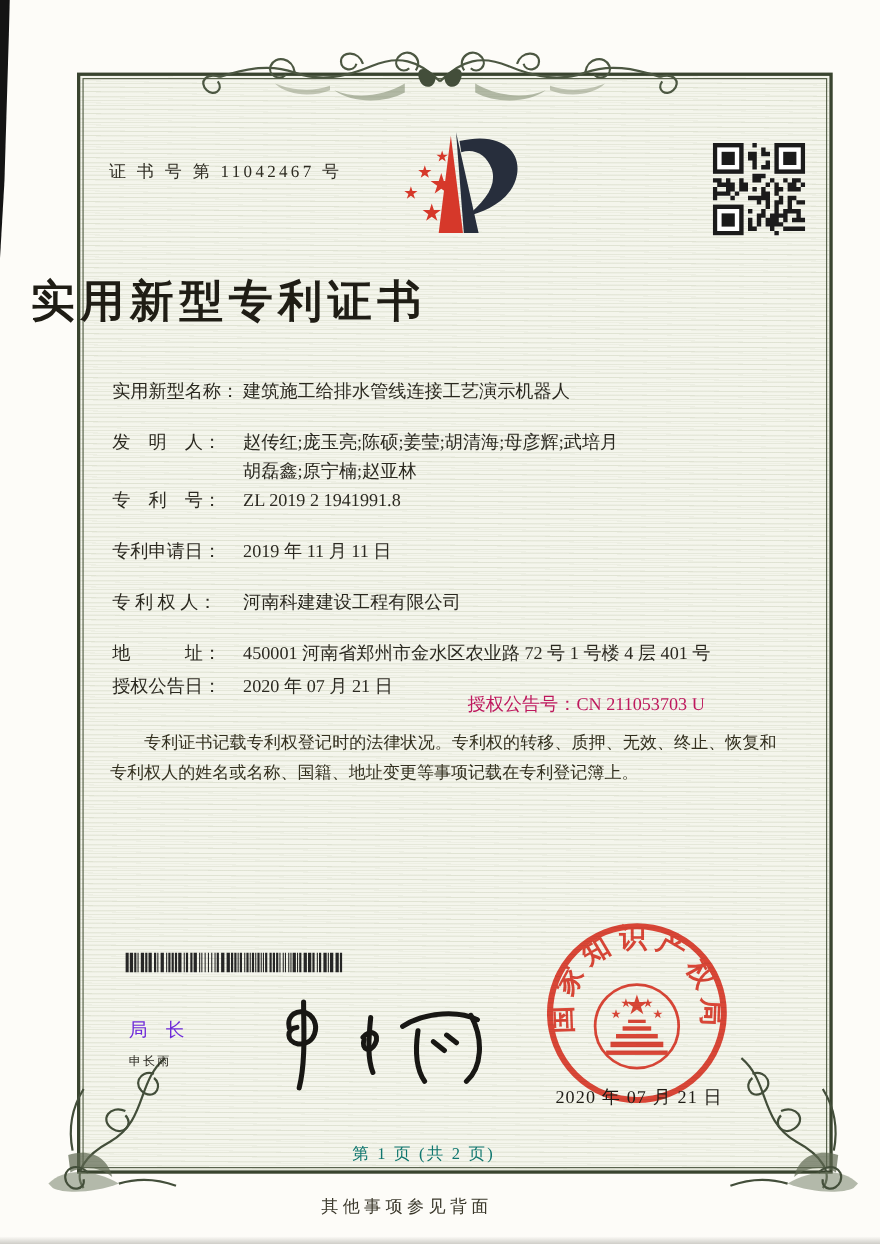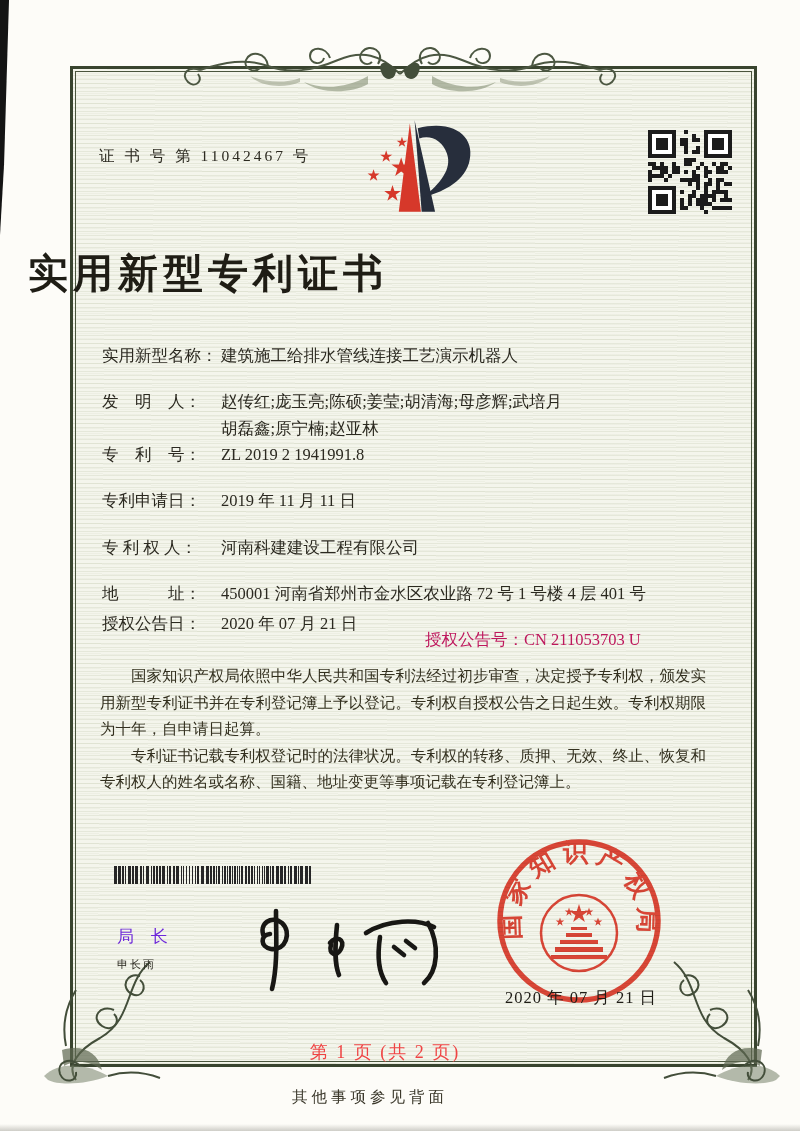--- a/index.html
+++ b/index.html
@@ -49,21 +49,21 @@
     left:100px;top:663px;width:606px;
     font-size:15.5px;line-height:26.5px;text-align:justify;color:#33301f;
   }
   .body-text p{margin:0;text-indent:2em;}
   
   .sig-role{left:117px;top:925px;font-size:17px;letter-spacing:6px;font-family:"Liberation Sans","DejaVu Sans",sans-serif;color:#6d28d9;}
   .sig-name{left:117px;top:957px;font-size:11px;letter-spacing:2px;font-family:Liberation Serif, serif;color:#2a2820;}
   
   .seal-date{left:486px;top:987px;width:190px;text-align:center;font-size:16.5px;letter-spacing:1px;color:#1e1c16;z-index:6;}
   
-  .page-foot{left:0;top:1040px;width:770px;text-align:center;font-size:18px;letter-spacing:2px;color:#ef4444;}
+  .page-foot{left:0;top:1040px;width:770px;text-align:center;font-size:15px;letter-spacing:2px;color:#0f766e;}
   .back-note{left:0;top:1087px;width:740px;text-align:center;font-size:15.5px;letter-spacing:4px;color:#3a372a;}
   svg{display:block;}
   .seal-svg{mix-blend-mode:multiply;opacity:.93;}
 </style>
 </head>
 <body>
 
 <div class="abs frame"></div>
 
 <div class="abs scan-edge-left"></div>
@@ -163,21 +163,20 @@
 </div>
 
 <div class="abs row" style="top:612px;">
   <span class="lbl">授权公告日：</span><span>2020 年 07 月 21 日</span>
 </div>
 <div class="abs grant-no">
   <span>授权公告号：</span><span>CN 211053703 U</span>
 </div>
 
 <div class="abs body-text">
-  <p>国家知识产权局依照中华人民共和国专利法经过初步审查，决定授予专利权，颁发实用新型专利证书并在专利登记簿上予以登记。专利权自授权公告之日起生效。专利权期限为十年，自申请日起算。</p>
   <p>专利证书记载专利权登记时的法律状况。专利权的转移、质押、无效、终止、恢复和专利权人的姓名或名称、国籍、地址变更等事项记载在专利登记簿上。</p>
 </div>
 
 <div class="abs" style="left:114px;top:866px;">
   <svg id="barsvg" width="200" height="18" viewBox="0 0 200 18">
       <path d="M0,0h3v18h-3zM4,0h3v18h-3zM8,0h2v18h-2zM11,0h1v18h-1zM14,0h3v18h-3zM18,0h2v18h-2zM21,0h3v18h-3zM26,0h2v18h-2zM29,0h1v18h-1zM32,0h3v18h-3zM37,0h1v18h-1zM39,0h2v18h-2zM42,0h2v18h-2zM45,0h2v18h-2zM48,0h3v18h-3zM53,0h1v18h-1zM55,0h2v18h-2zM59,0h2v18h-2zM62,0h3v18h-3zM67,0h1v18h-1zM69,0h1v18h-1zM72,0h1v18h-1zM75,0h1v18h-1zM78,0h1v18h-1zM81,0h1v18h-1zM83,0h2v18h-2zM87,0h3v18h-3zM92,0h3v18h-3zM96,0h2v18h-2zM99,0h2v18h-2zM102,0h1v18h-1zM104,0h2v18h-2zM108,0h1v18h-1zM110,0h2v18h-2zM113,0h1v18h-1zM115,0h2v18h-2zM118,0h1v18h-1zM120,0h2v18h-2zM123,0h1v18h-1zM125,0h1v18h-1zM127,0h2v18h-2zM131,0h2v18h-2zM134,0h2v18h-2zM137,0h2v18h-2zM140,0h1v18h-1zM143,0h1v18h-1zM145,0h1v18h-1zM148,0h1v18h-1zM150,0h1v18h-1zM152,0h3v18h-3zM156,0h1v18h-1zM158,0h2v18h-2zM162,0h3v18h-3zM166,0h3v18h-3zM170,0h2v18h-2zM174,0h1v18h-1zM176,0h2v18h-2zM180,0h3v18h-3zM184,0h1v18h-1zM186,0h3v18h-3zM191,0h3v18h-3zM195,0h2v18h-2z" fill="#262626"></path>
     </svg>
 </div>
 
 <div class="abs sig-role">局 长</div>

